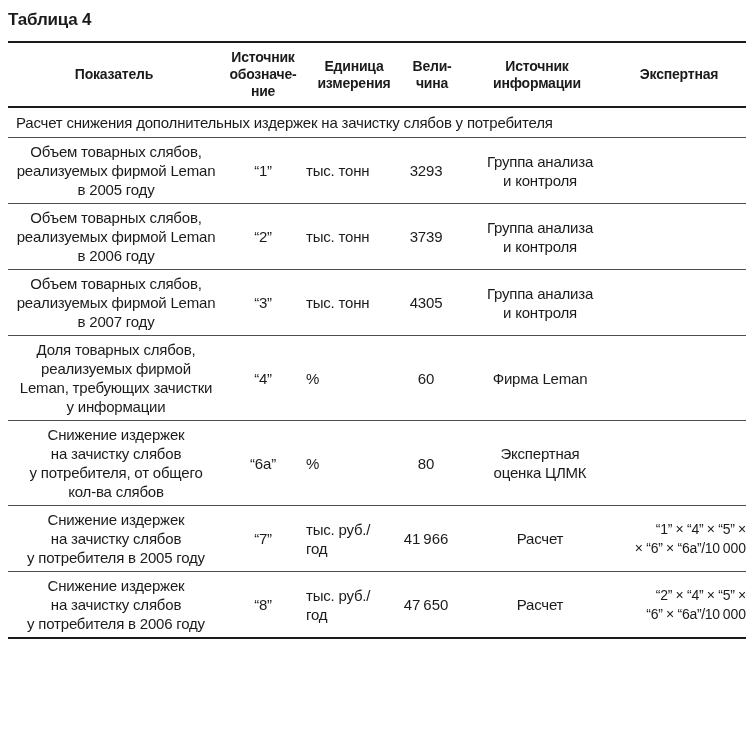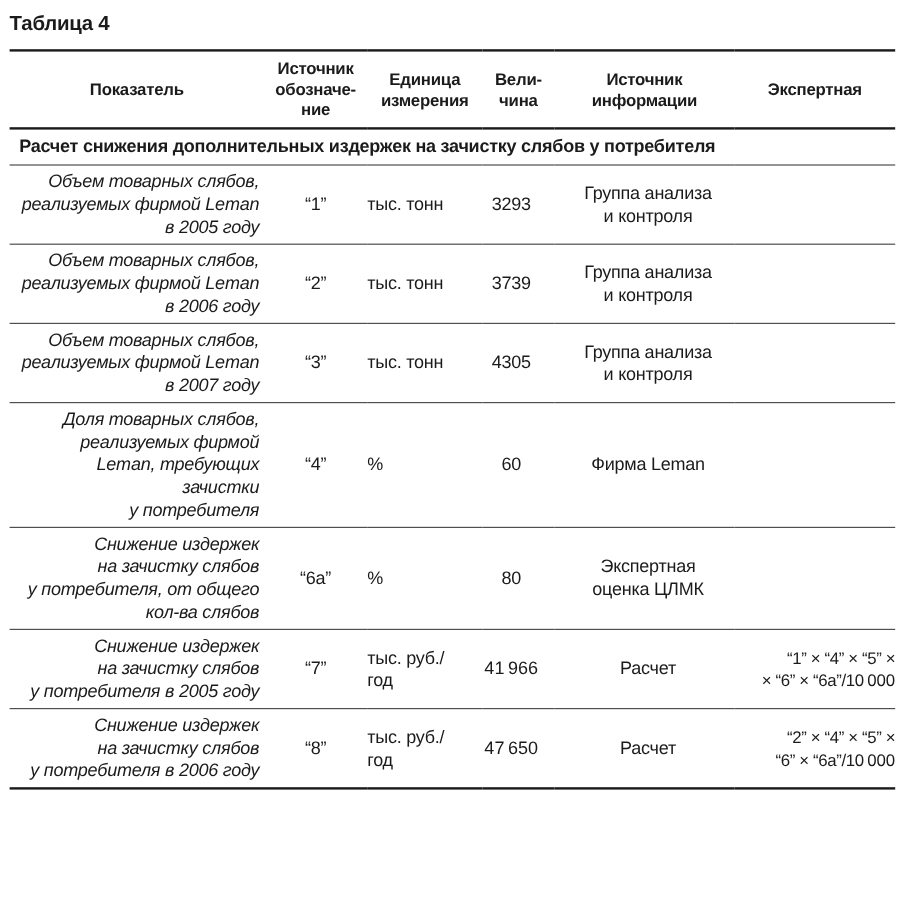--- a/index.html
+++ b/index.html
@@ -47,30 +47,30 @@
     font-size: 14px;
     line-height: 17px;
     font-weight: bold;
     text-align: center;
     padding: 6px 0;
   }
   tr.header-row {
     border-bottom: 2.5px solid #1b1b1b;
   }
   tr.section-row td {
-    font-weight: bold;
+    font-weight: normal;
     padding: 5px 0 5px 8px;
   }
   tr.section-row, tr.body-row {
     border-bottom: 1.5px solid #4f4f4f;
   }
   tr.body-row:last-child {
     border-bottom: none;
   }
-  td.cell-indicator { text-align: right; padding-left: 8px; padding-right: 4px; font-style: italic; }
+  td.cell-indicator { text-align: center; padding-left: 8px; padding-right: 4px; }
   td.cell-designation { text-align: center; }
   td.cell-unit { text-align: left; }
   td.cell-value { text-align: center; padding-right: 12px; }
   td.cell-source { text-align: center; padding-left: 10px; padding-right: 4px; }
   td.cell-notes { text-align: right; font-size: 14px; letter-spacing: -0.3px; }
 </style>
 </head>
 <body>
 
 <div class="page">
@@ -137,21 +137,21 @@
         <td class="cell-value">4305</td>
         <td class="cell-source">Группа анализа
 и контроля</td>
         <td class="cell-notes"></td>
       </tr>
 
       <tr class="body-row">
         <td class="cell-indicator">Доля товарных слябов,
 реализуемых фирмой
 Leman, требующих зачистки
-у потребителя</td>
+у информации</td>
         <td class="cell-designation">“4”</td>
         <td class="cell-unit">%</td>
         <td class="cell-value">60</td>
         <td class="cell-source">Фирма Leman</td>
         <td class="cell-notes"></td>
       </tr>
 
 
 
       <tr class="body-row">

